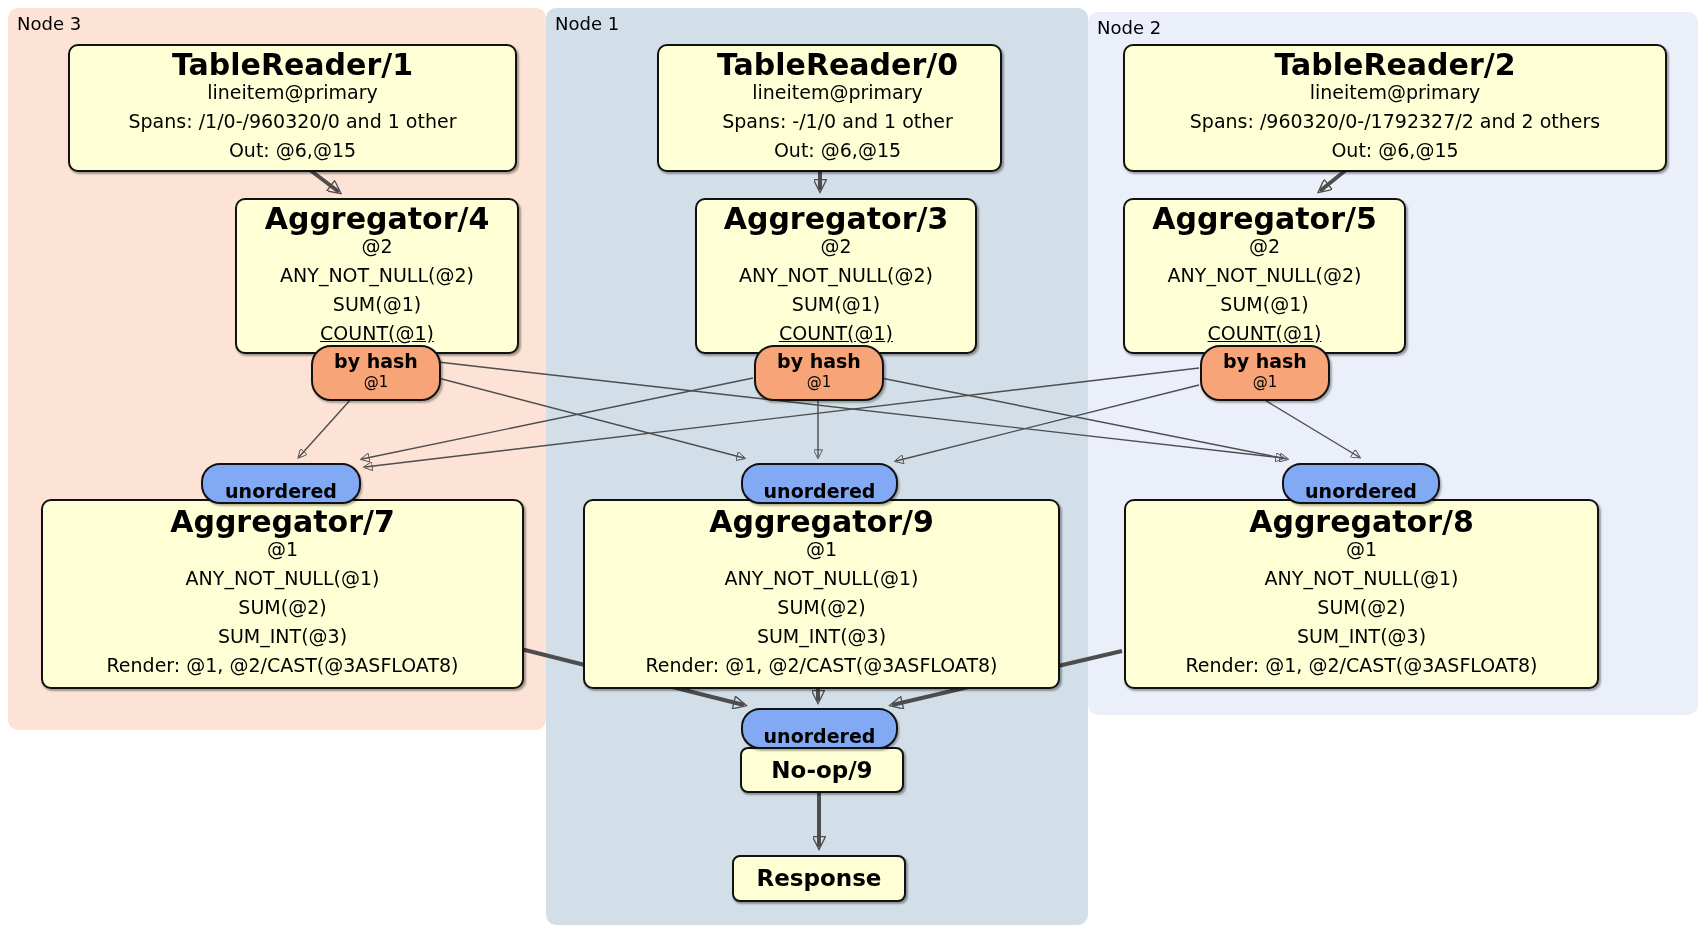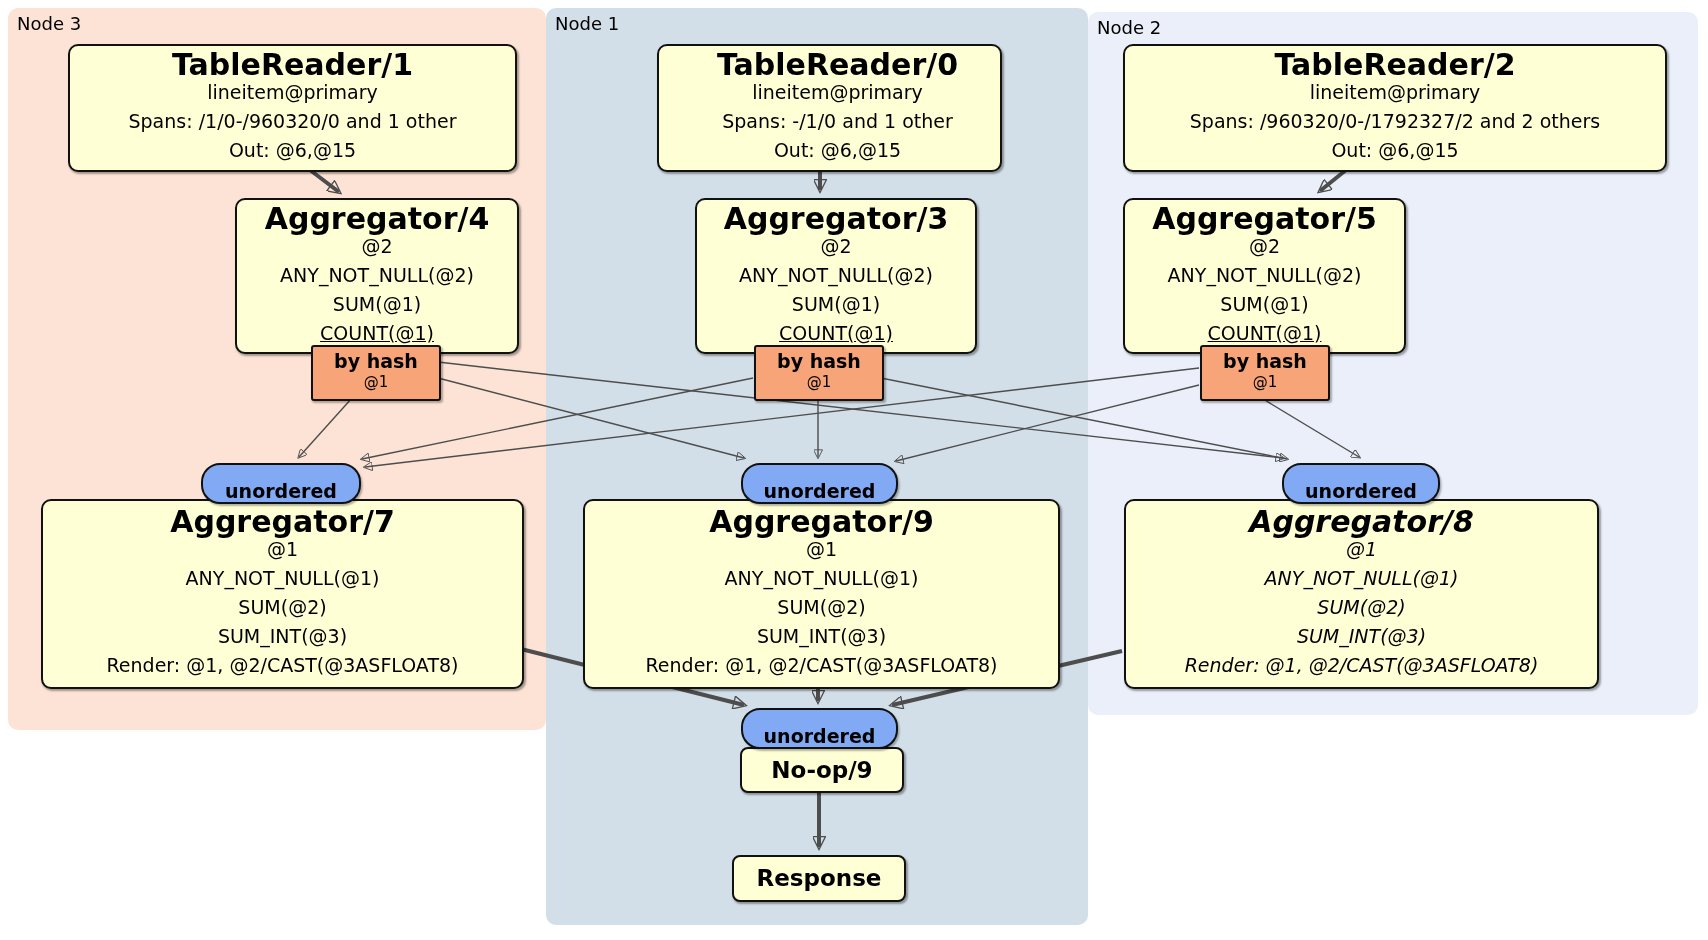--- a/index.html
+++ b/index.html
@@ -20,21 +20,21 @@
   .et{stroke-width:4px;}
   .ee{stroke-width:1.4px;}
   .pbox{position:absolute;z-index:2;background:var(--box-bg);border:2px solid var(--box-border);
         border-radius:10px;box-shadow:1.5px 2px 2px rgba(0,0,0,.35);
         display:flex;flex-direction:column;justify-content:center;align-items:center;
         text-align:center;font-size:19px;line-height:29px;}
   .pbox .title{font-weight:bold;font-size:30px;line-height:27px;}
   .pbox.small .title{font-size:23px;}
   .u{text-decoration:underline;}
   .router{position:absolute;z-index:4;background:var(--router-bg);border:2px solid var(--box-border);
-          border-radius:3px;text-align:center;box-shadow:1.5px 2px 2px rgba(0,0,0,.3);}
+          border-radius:20px;text-align:center;box-shadow:1.5px 2px 2px rgba(0,0,0,.3);}
   .router .rl{font-weight:bold;font-size:19px;line-height:24px;margin-top:2px;}
   .router .rd{font-size:15px;line-height:18px;}
   .sync{position:absolute;z-index:4;background:var(--sync-bg);border:2px solid var(--box-border);
         border-radius:19px;font-weight:bold;font-size:19px;
         display:flex;align-items:flex-end;justify-content:center;box-shadow:1.5px 2px 2px rgba(0,0,0,.3);}
 </style>
 </head>
 <body>
 
 <div id="stage">
@@ -151,21 +151,21 @@
     <div>Render: @1, @2/CAST(@3ASFLOAT8)</div>
   </div>
   <div class="pbox" style="left:583px;top:499px;width:473px;height:186px;">
     <div class="title">Aggregator/9</div>
     <div>@1</div>
     <div>ANY_NOT_NULL(@1)</div>
     <div>SUM(@2)</div>
     <div>SUM_INT(@3)</div>
     <div>Render: @1, @2/CAST(@3ASFLOAT8)</div>
   </div>
-  <div class="pbox" style="left:1124px;top:499px;width:471px;height:186px;font-style:italic;">
+  <div class="pbox" style="left:1124px;top:499px;width:471px;height:186px;">
     <div class="title">Aggregator/8</div>
     <div>@1</div>
     <div>ANY_NOT_NULL(@1)</div>
     <div>SUM(@2)</div>
     <div>SUM_INT(@3)</div>
     <div>Render: @1, @2/CAST(@3ASFLOAT8)</div>
   </div>
 
   <div class="sync" style="left:741px;top:708px;width:153px;height:37px;">
     <span>unordered</span>

